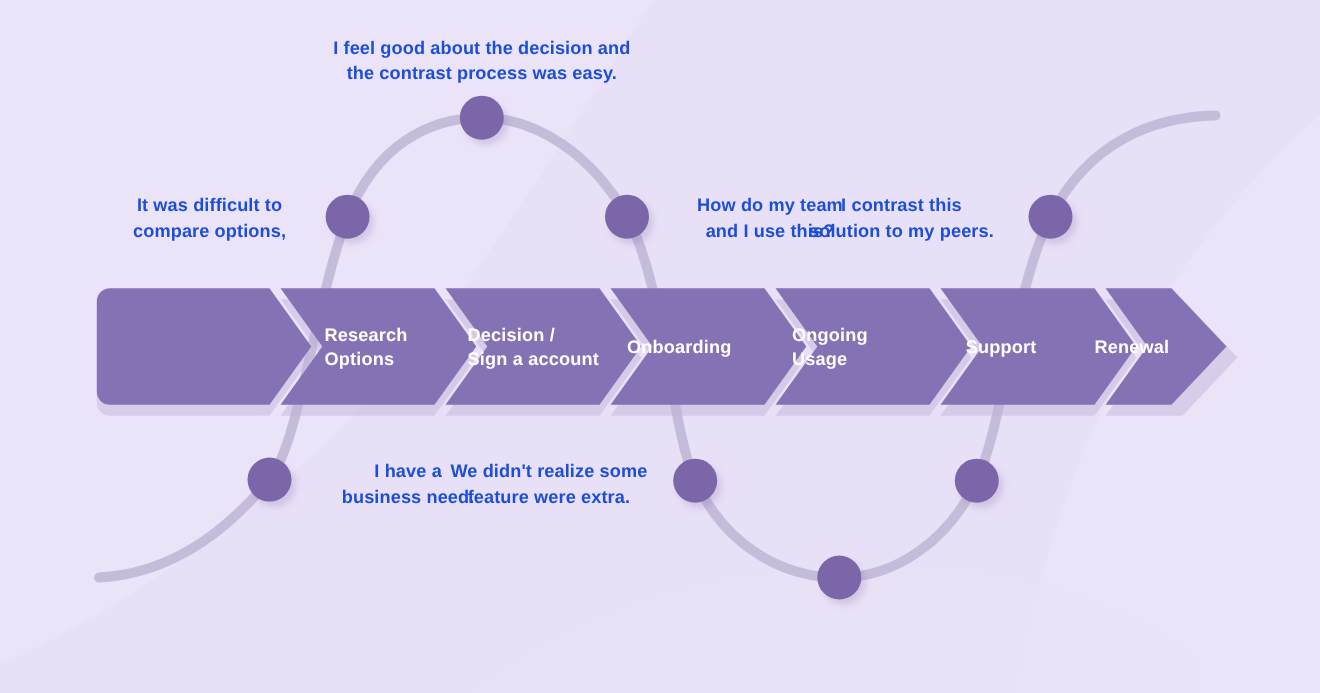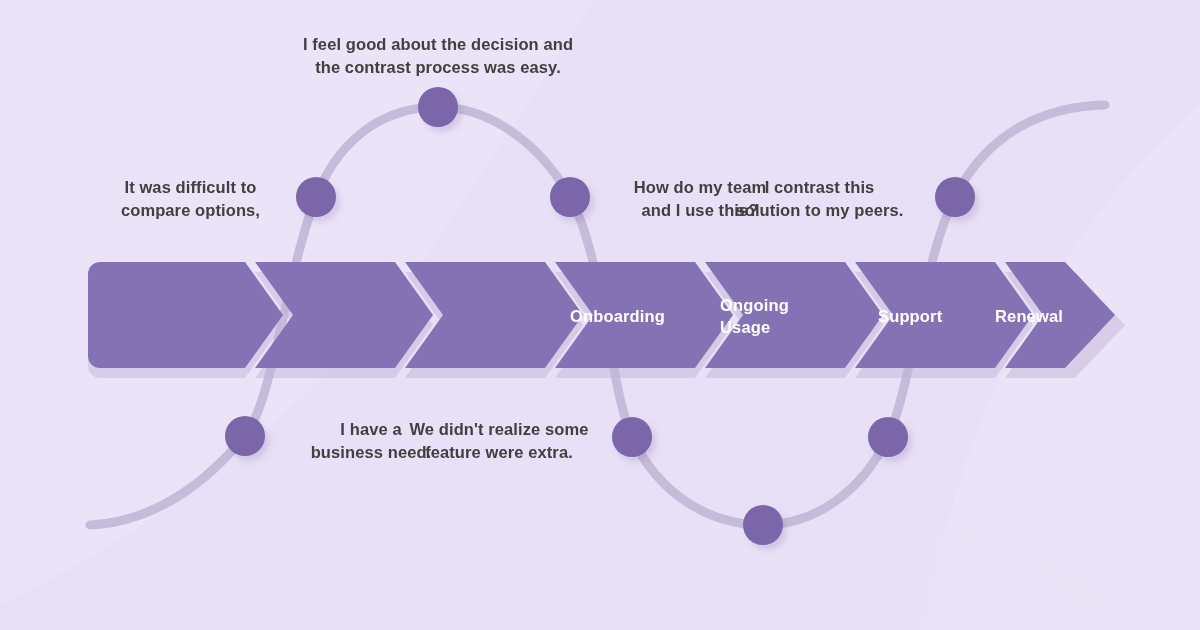--- a/index.html
+++ b/index.html
@@ -27,21 +27,21 @@
     width: 1200px;
     height: 630px;
   }
   #bg-layer { z-index: 0; }
   #curve-layer { z-index: 1; }
   #chevron-layer { z-index: 2; }
 
   .annotation {
     position: absolute;
     z-index: 3;
-    color: #404040;
+    color: #1d4ed8;
     font-size: 16.5px;
     font-weight: 700;
     line-height: 23px;
     letter-spacing: 0.1px;
     white-space: pre-line;
   }
   .ann-right { text-align: center; }
   .ann-left { text-align: center; }
   .ann-center { text-align: center; }
 
@@ -120,20 +120,24 @@
       <path d="M 100 262 L 245 262 L 283 315 L 245 368 L 100 368 A 12 12 0 0 1 88 356 L 88 274 A 12 12 0 0 1 100 262 Z" fill="#8572b5"></path>
       <path d="M 255 262 L 395 262 L 433 315 L 395 368 L 255 368 L 293 315 Z" fill="#8572b5"></path>
       <path d="M 405 262 L 545 262 L 583 315 L 545 368 L 405 368 L 443 315 Z" fill="#8572b5"></path>
       <path d="M 555 262 L 695 262 L 733 315 L 695 368 L 555 368 L 593 315 Z" fill="#8572b5"></path>
       <path d="M 705 262 L 845 262 L 883 315 L 845 368 L 705 368 L 743 315 Z" fill="#8572b5"></path>
       <path d="M 855 262 L 995 262 L 1033 315 L 995 368 L 855 368 L 893 315 Z" fill="#8572b5"></path>
       <path d="M 1005 262 L 1065 262 L 1115 315 L 1065 368 L 1005 368 L 1043 315 Z" fill="#8572b5"></path>
     </g>
   </svg>
 
+  <div class="stage-label" style="left:295px; top:294px; width:120px;">Research
+Options</div>
+  <div class="stage-label" style="left:425px; top:294px; width:130px;">Decision /
+Sign a account</div>
   <div class="stage-label" style="left:570px; top:305px; width:130px;">Onboarding</div>
   <div class="stage-label" style="left:720px; top:294px; width:120px;">Ongoing
 Usage</div>
   <div class="stage-label" style="left:878px; top:305px; width:120px;">Support</div>
   <div class="stage-label" style="left:995px; top:305px; width:120px;">Renewal</div>
 
   <div class="annotation ann-center" style="left:288px; top:33px; width:300px;">I feel good about the decision and
 the contrast process was easy.</div>
 
   <div class="annotation ann-right" style="left:100px; top:176px; width:181px;">It was difficult to

